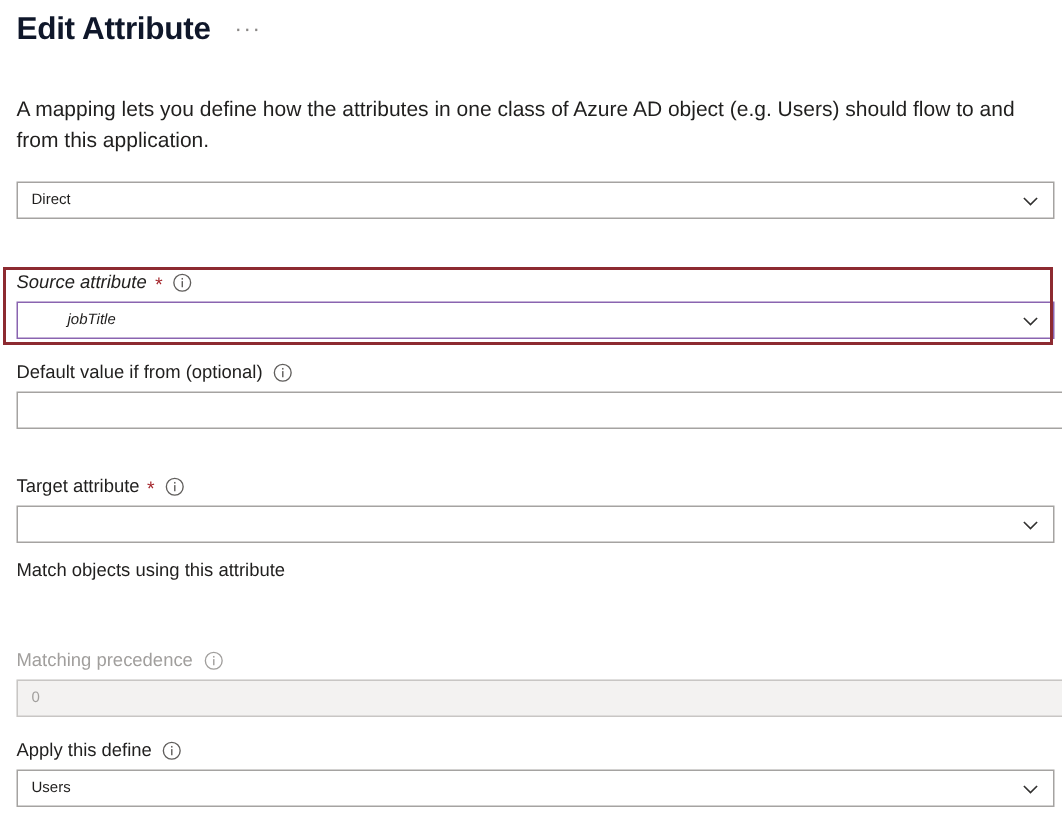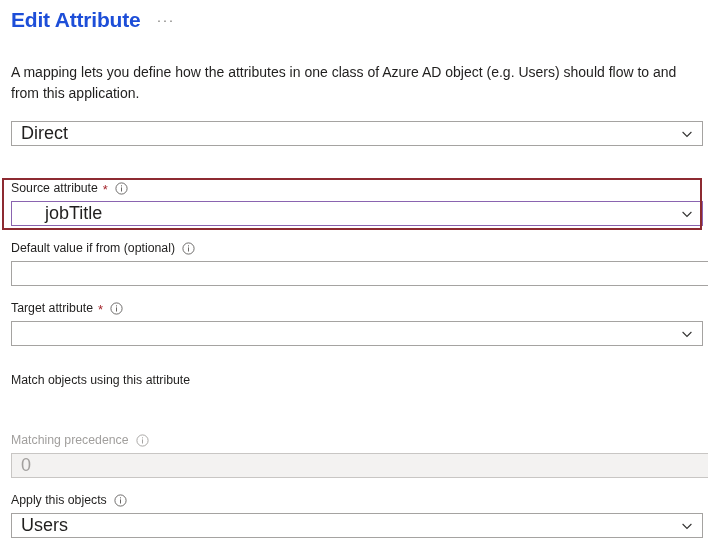--- a/index.html
+++ b/index.html
@@ -26,21 +26,21 @@
   .header {
     display: flex;
     align-items: baseline;
     gap: 16px;
     padding: 6px 0 0 11px;
   }
   .page-title {
     font-size: 21px;
     font-weight: bold;
     letter-spacing: -0.2px;
-    color: #1d4ed8;
+    color: #0f172a;
     line-height: 28px;
     margin: 0;
   }
   .ellipsis-menu {
     font-size: 15px;
     color: #8a8886;
     letter-spacing: 1px;
     line-height: 28px;
     cursor: pointer;
     user-select: none;
@@ -110,21 +110,21 @@
     position: relative;
     height: 25px;
     box-sizing: border-box;
     background: #ffffff;
     border: 1px solid #a5a3a1;
     display: flex;
     align-items: center;
     margin-top: 3px;
   }
   .control .value {
-    font-size: 18px;
+    font-size: 10px;
     color: #201f1e;
     padding-left: 9px;
     line-height: 23px;
     white-space: nowrap;
     overflow: hidden;
   }
   .control.disabled {
     background: #f3f2f1;
     border-color: #c8c6c4;
   }
@@ -153,23 +153,23 @@
   
   .highlight-box {
     position: absolute;
     border: 2px solid #8d2a31;
     box-sizing: border-box;
     pointer-events: none;
   }
 
   
   #f-mapping-type      { position:absolute; top:0px;   left:0; width:692px; }
-  #f-source-attribute  { position:absolute; top:60px;  left:0; width:692px; }
+  #f-source-attribute  { position:absolute; top:60px;  left:0; width:692px;font-style:italic; }
   #f-default-value     { position:absolute; top:120px; left:0; width:700px; }
-  #f-target-attribute  { position:absolute; top:180px; left:0; width:692px; }
+  #f-target-attribute  { position:absolute; top:196px; left:0; width:692px; }
   #f-match-objects     { position:absolute; top:252px; left:0; width:692px; }
   #f-matching-prec     { position:absolute; top:312px; left:0; width:700px; }
   #f-apply-mapping     { position:absolute; top:372px; left:0; width:692px; }
 
   #highlight-source    { top: 178px; left: 2px; width: 700px; height: 52px; }
 </style>
 </head>
 <body>
 
 <div class="page">
@@ -271,21 +271,21 @@
             </svg>
         </span>
       </div>
       <div class="control disabled">
         <span class="value">0</span>
       </div>
     </div>
 
     <div class="field" id="f-apply-mapping">
       <div class="field-label">
-        <span>Apply this objects</span>
+        <span>Apply this define</span>
         <span class="info-icon">
           <svg width="13" height="13" viewBox="0 0 13 13">
               <circle cx="6.5" cy="6.5" r="5.6" fill="none" stroke="#605e5c" stroke-width="0.9"></circle>
               <rect x="6.05" y="5.4" width="0.95" height="4.1" fill="#605e5c"></rect>
               <rect x="6.05" y="3.3" width="0.95" height="1.1" fill="#605e5c"></rect>
             </svg>
         </span>
       </div>
       <div class="control">
         <span class="value">Users</span>

